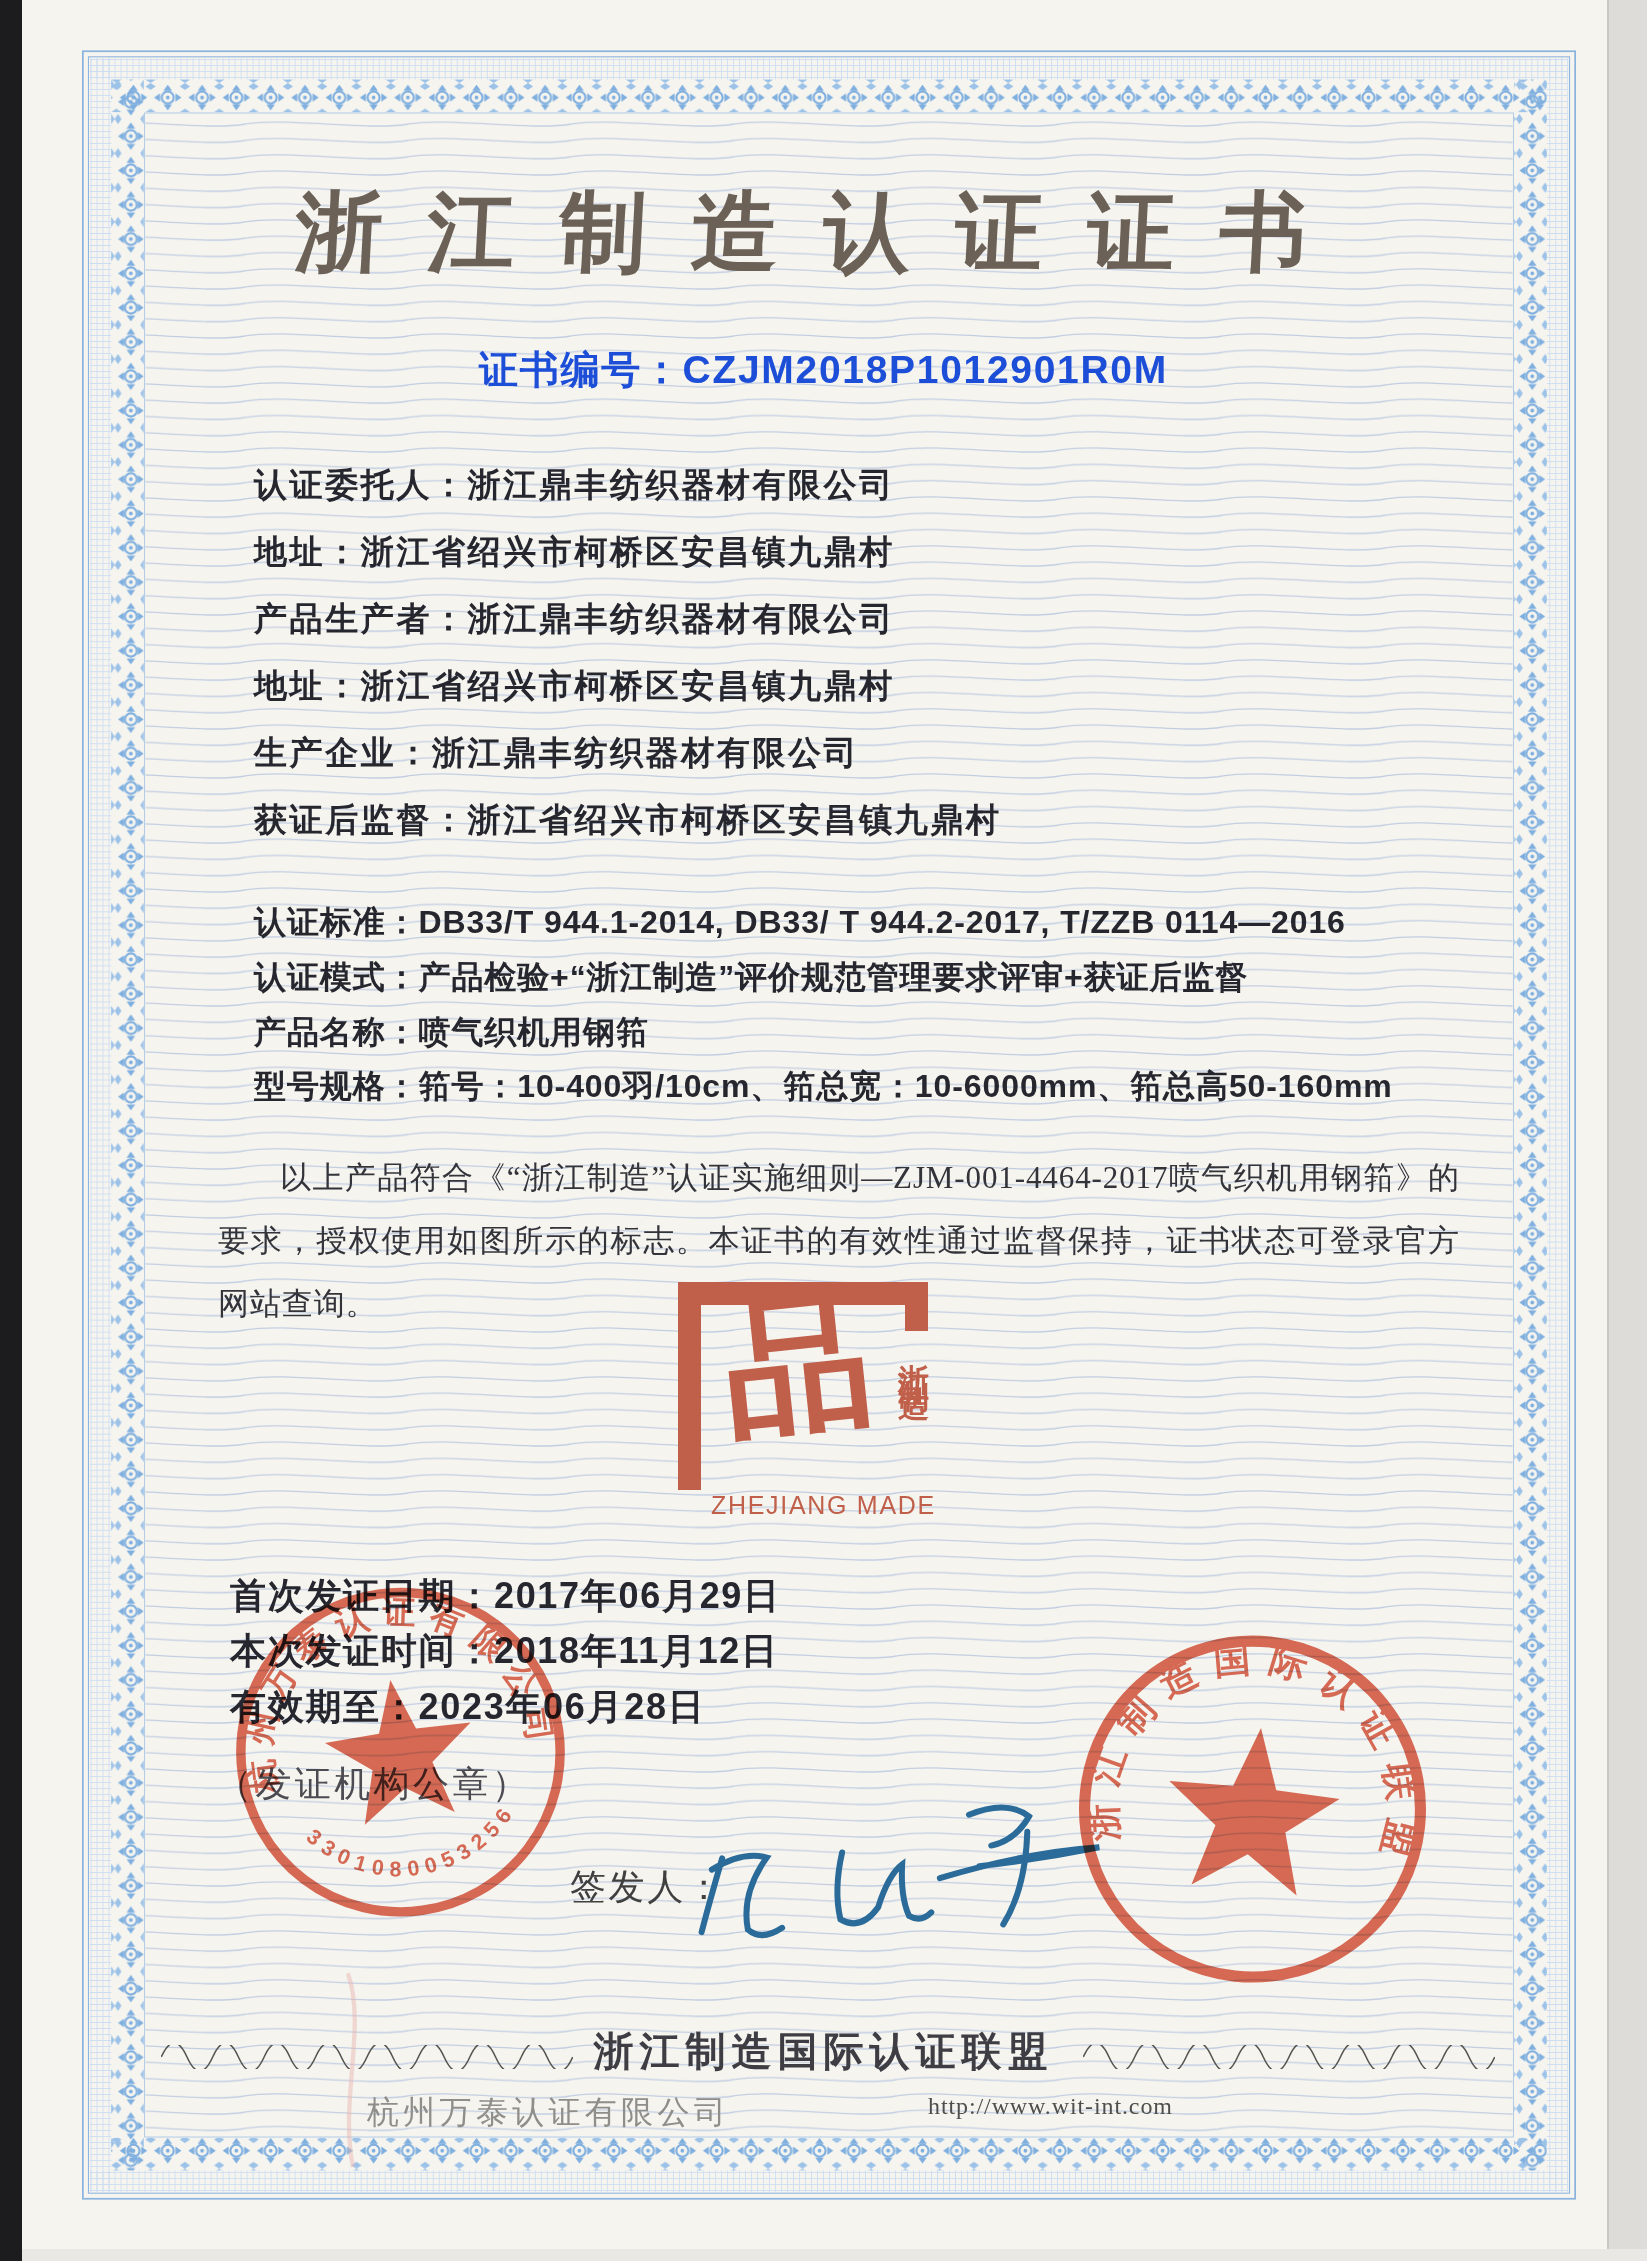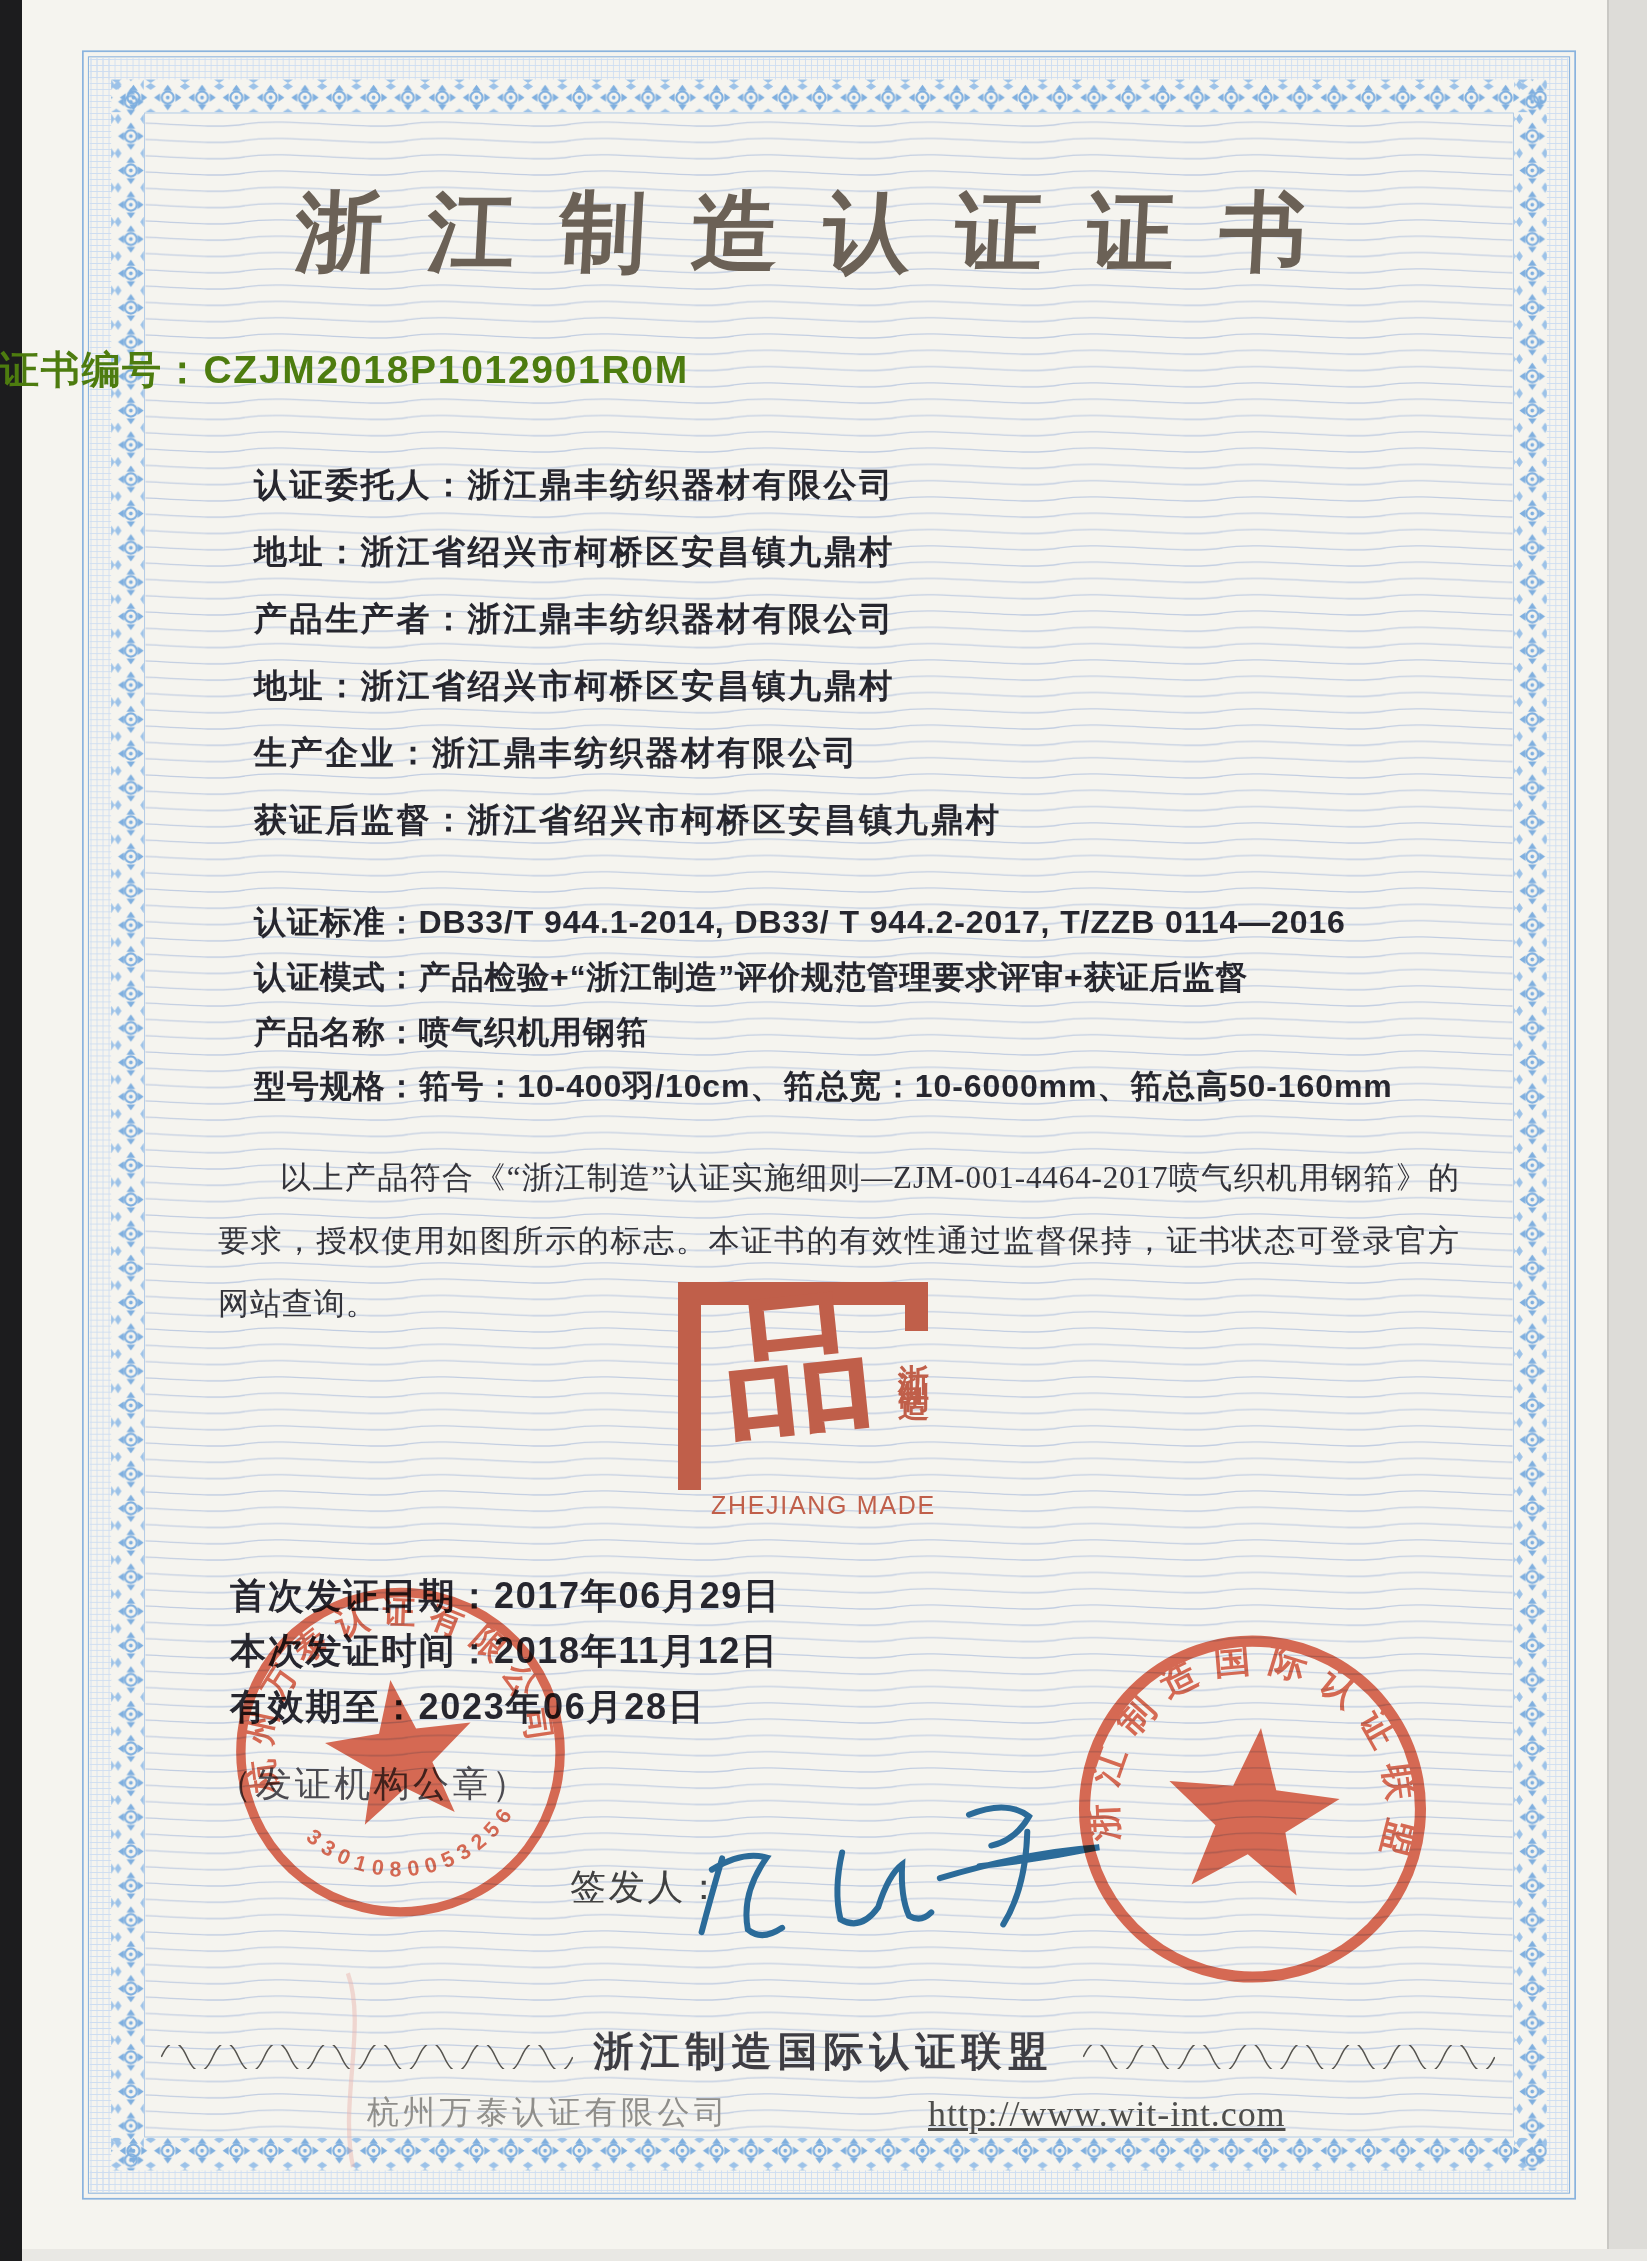--- a/index.html
+++ b/index.html
@@ -7,22 +7,22 @@
         font-family:"Liberation Sans",sans-serif;}
   .edge-left{position:absolute;left:0;top:0;width:22px;height:2261px;background:#1c1c1e;}
   .edge-right{position:absolute;right:0;top:0;width:38px;height:2261px;background:#dddcd8;}
   .edge-right:before{content:"";position:absolute;left:-1.7px;top:0;width:1.7px;height:100%;background:#c9c8c4;}
   .edge-bottom{position:absolute;left:22px;bottom:0;width:1625px;height:12px;background:#e9e8e4;}
   svg.frame-art{position:absolute;left:82px;top:50px;}
   
   .title{position:absolute;left:0;top:174px;width:1647px;text-align:center;
          font-family:"DejaVu Serif",serif;font-weight:bold;font-size:87px;color:#6b6156;
          letter-spacing:45px;transform:skewX(-3deg);white-space:nowrap;}
-  .certno{position:absolute;left:0;top:343px;width:1647px;text-align:left;
-          font-size:39px;font-weight:bold;color:#4d7c0f;letter-spacing:1.7px;}
+  .certno{position:absolute;left:0;top:343px;width:1647px;text-align:center;
+          font-size:39px;font-weight:bold;color:#1d4ed8;letter-spacing:1.7px;}
   .line{position:absolute;left:254px;white-space:nowrap;font-weight:bold;color:#26262e;}
   .info .line{font-size:33px;letter-spacing:2.6px;}
   .specs .line{font-size:32px;letter-spacing:0.9px;}
   .specs .val-serif{font-family:Liberation Sans, sans-serif;}
   .statement{position:absolute;left:206px;top:1134px;width:1242px;margin:12px;
              font-family:"Liberation Serif",serif;font-size:31px;line-height:63px;
              color:#33333a;text-align:justify;text-indent:62px;letter-spacing:0.9px;}
   
   .logo{position:absolute;left:678px;top:1282px;width:285px;height:244px;}
   .logo .bar{position:absolute;background:#c05f4a;}
@@ -39,22 +39,22 @@
   svg.signature{position:absolute;left:686px;top:1777px;}
   svg.stamp{position:absolute;mix-blend-mode:multiply;opacity:.92;}
   .stamp-left{left:216px;top:1572px;}
   .stamp-right{left:1064px;top:1624px;}
   
   .bottom-heading{position:absolute;left:0;top:2024px;width:1647px;text-align:center;
                   font-size:40px;font-weight:bold;color:#3e3d43;letter-spacing:6px;}
   svg.flourish{position:absolute;top:2045px;}
   .fl-left{left:161px;} .fl-right{left:1083px;}
   .footer-issuer{position:absolute;left:367px;top:2091px;font-size:32px;color:#8f8e8a;letter-spacing:4.3px;}
-  .footer-url{position:absolute;left:928px;top:2093px;font-size:36px;color:#4e4e4c;
-              font-family:"Liberation Serif",serif;letter-spacing:0.9px;text-decoration:underline;}
+  .footer-url{position:absolute;left:928px;top:2093px;font-size:24px;color:#4e4e4c;
+              font-family:"Liberation Serif",serif;letter-spacing:0.9px;}
   .stamp text{font-weight:bold;}
 </style>
 </head>
 <body>
 
 <div class="scan">
 
   <div class="edge-left"></div>
   <div class="edge-right"></div>
   <div class="edge-bottom"></div>

